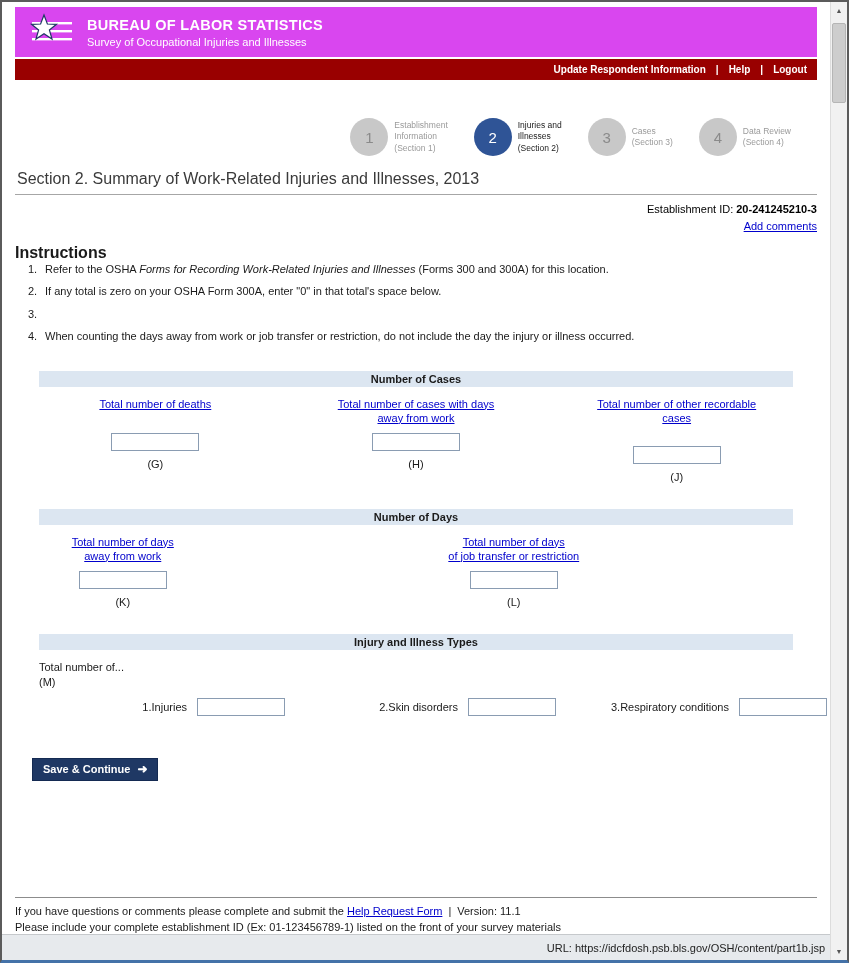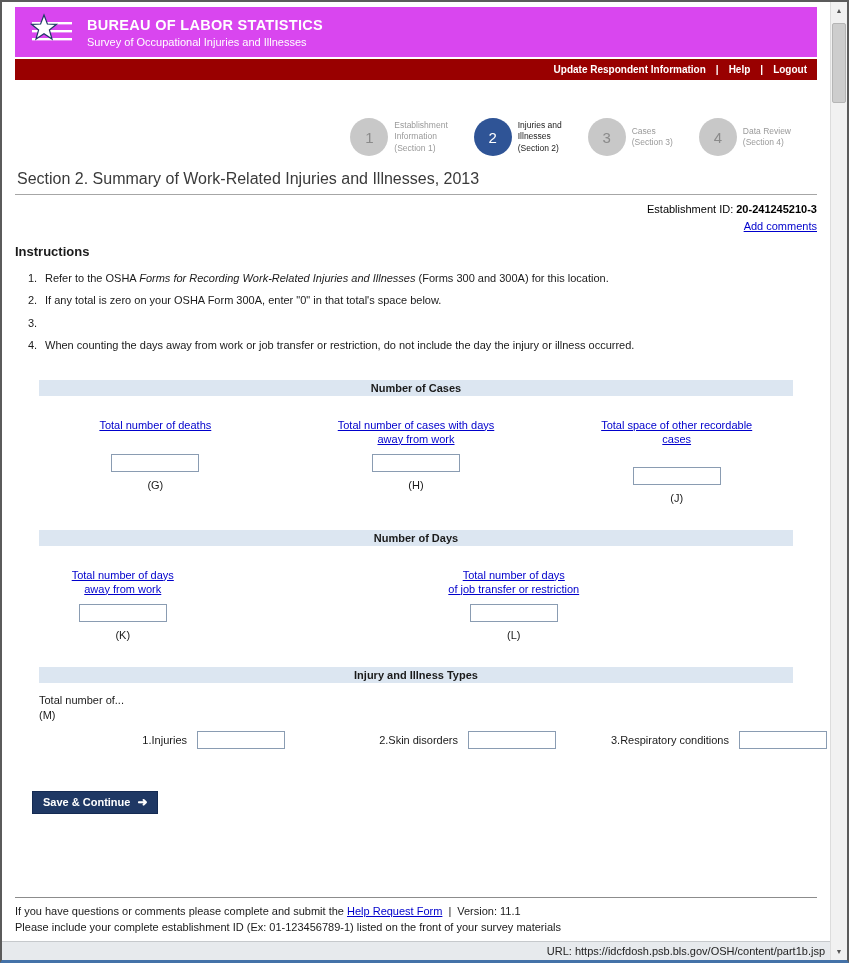--- a/index.html
+++ b/index.html
@@ -56,30 +56,30 @@
   .step-label span { display: block; }
 
   
   .page-title { font-size: 16px; font-weight: 400; color: #3a3a3a; margin: 14px 0 6px 2px; }
   .title-rule { border-top: 1px solid #a6a6a6; }
   .est-meta { text-align: right; font-size: 11px; margin-top: 6px; line-height: 1.5; }
   .link { color: #0000CC; text-decoration: underline; cursor: pointer; }
 
   
   .instructions { margin-top: 10px; font-size: 11px; color: #1a1a1a; }
-  .instr-head { font-weight: bold; font-size: 13px; margin-bottom: 12px; }
+  .instr-head { font-weight: bold; font-size: 16px; margin-bottom: 0; }
   .instr-item { display: flex; margin: 0 0 7px 13px; line-height: 1.4; }
   .instr-num { width: 17px; flex: 0 0 17px; }
 
   
   .sec-bar {
     background: #DCE6F1; text-align: center; font-weight: bold;
     font-size: 11px; padding: 2px 0; margin: 26px 24px 0 24px; color: #1a1a1a;
   }
-  .grid4 { display: flex; margin: 22px 24px 0 24px; gap: 28px; }
+  .grid4 { display: flex; margin: 10px 24px 0 24px; gap: 28px; }
   .gcol { flex: 1; text-align: center; }
   .field-label { height: 32px; }
   .field-link { color: #0000CC; text-decoration: underline; font-size: 11px; cursor: pointer; }
   .lbl-line { display: block; line-height: 1.3; }
   .box {
     width: 88px; height: 18px;
     border: 1px solid #8a9cb2; background: #fff;
     font-family: "Liberation Sans", sans-serif; font-size: 11px; padding: 0 3px;
   }
   .input-wrap { margin-top: 3px; }
@@ -106,21 +106,21 @@
     cursor: pointer;
   }
   .save-arrow { font-size: 12px; line-height: 1; }
 
   
   .footer { position: absolute; left: 13px; right: 13px; bottom: 24px; font-size: 11px; color: #1a1a1a; }
   .footer-rule { border-top: 1px solid #8c8c8c; margin-bottom: 6px; }
   .footer-line { line-height: 1.45; }
   .foot-sep { margin: 0 6px; }
   .status-bar {
-    position: absolute; left: 0; right: 0; bottom: 0; height: 19px;
+    position: absolute; left: 0; right: 0; bottom: 0; height: 26px;
     background: #e7eaed; border-top: 1px solid #c6c9cc;
     display: flex; align-items: center; justify-content: flex-end;
     padding-right: 5px; font-size: 11px; color: #222;
   }
 
   
   .scrollbar {
     width: 17px; flex: 0 0 17px;
     background: #f1f1f1; border-left: 1px solid #dcdcdc;
     display: flex; flex-direction: column;
@@ -240,21 +240,21 @@
         </div>
         <div class="gcol">
           <div class="field-label">
             <a class="field-link"><span class="lbl-line">Total number of cases with days</span><span class="lbl-line">away from work</span></a>
           </div>
           <div class="input-wrap"><input class="box" type="text" value="" style=""></div>
           <div class="letter">(H)</div>
         </div>
         <div class="gcol col-low">
           <div class="field-label">
-            <a class="field-link"><span class="lbl-line">Total space of other recordable</span><span class="lbl-line">cases</span></a>
+            <a class="field-link"><span class="lbl-line">Total number of other recordable</span><span class="lbl-line">cases</span></a>
           </div>
           <div class="input-wrap"><input class="box" type="text" value="" style=""></div>
           <div class="letter">(J)</div>
         </div>
       </div>
 
       <div class="sec-bar">Number of Days</div>
       <div class="grid4">
         <div class="gcol">
           <div class="field-label">

